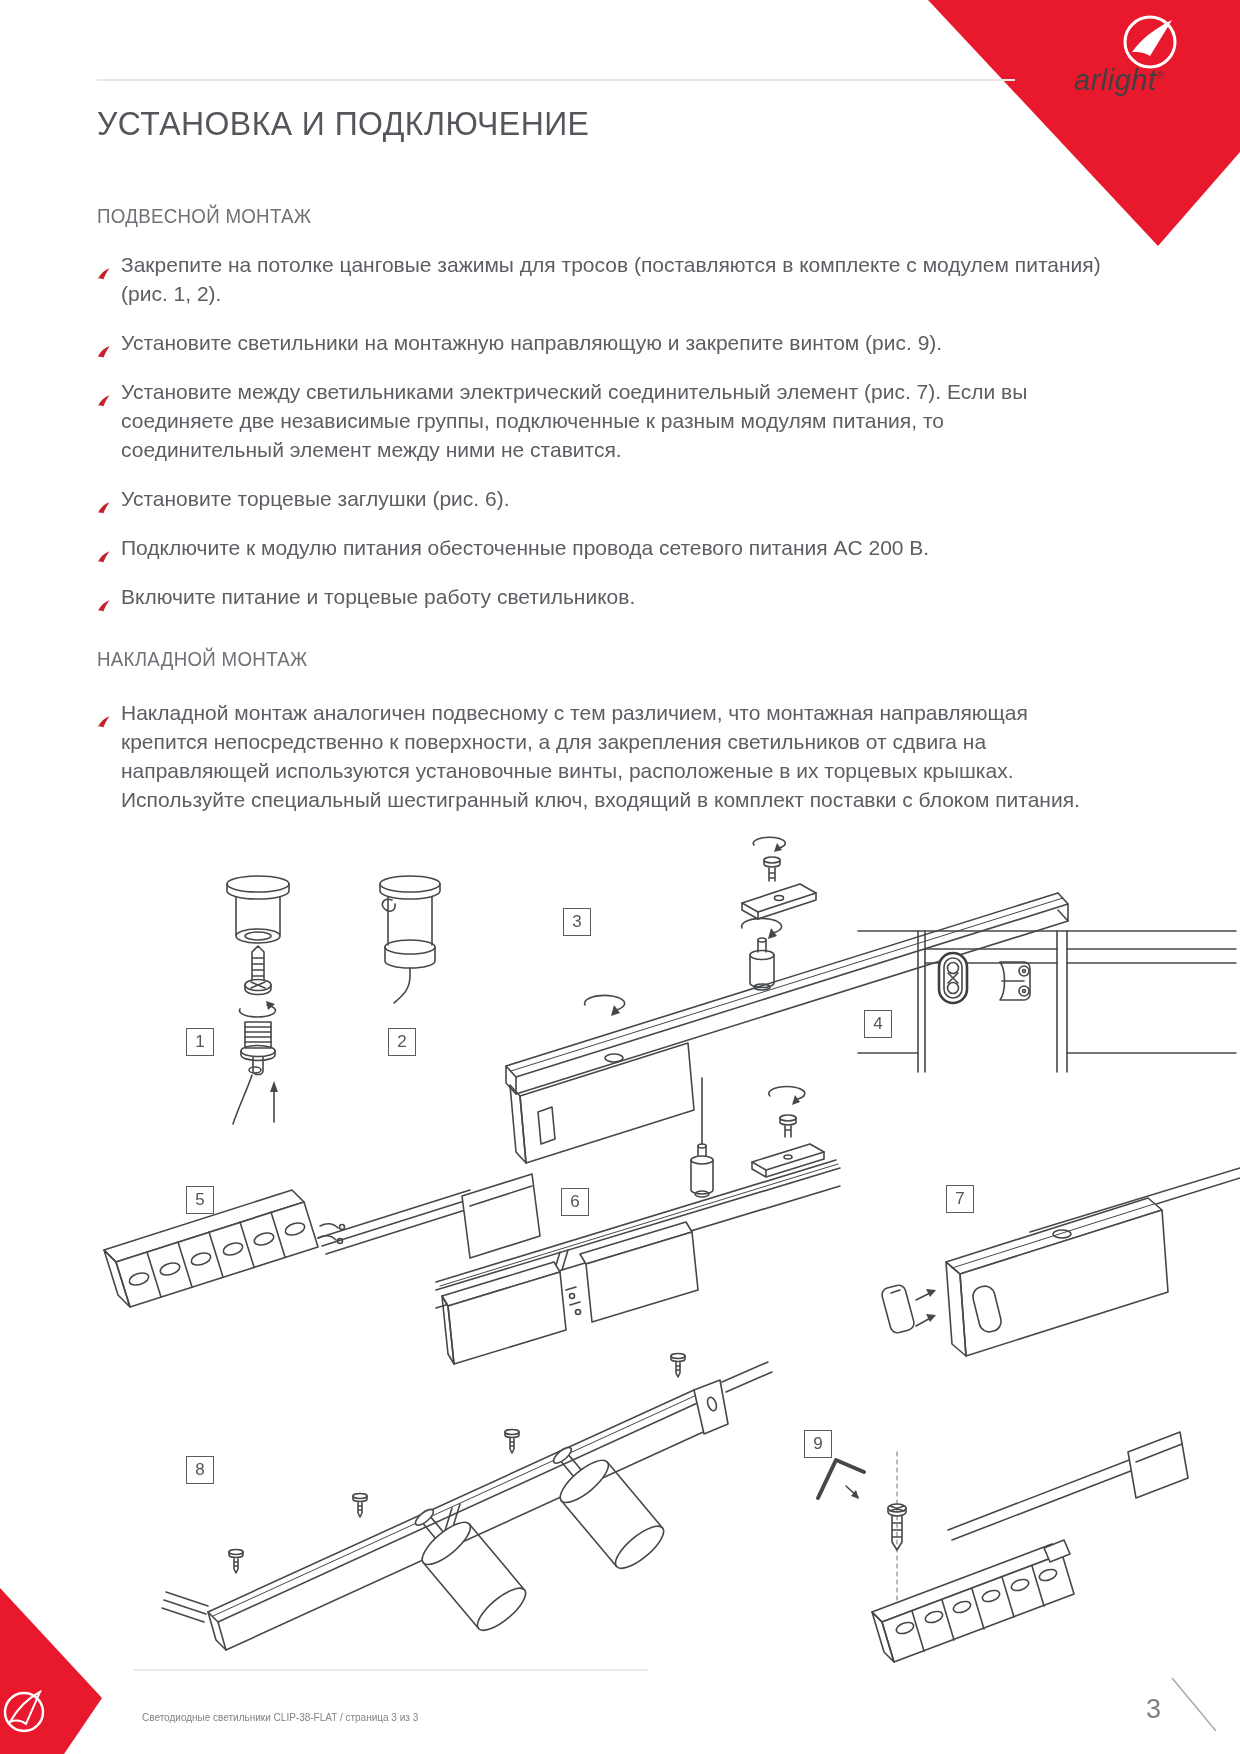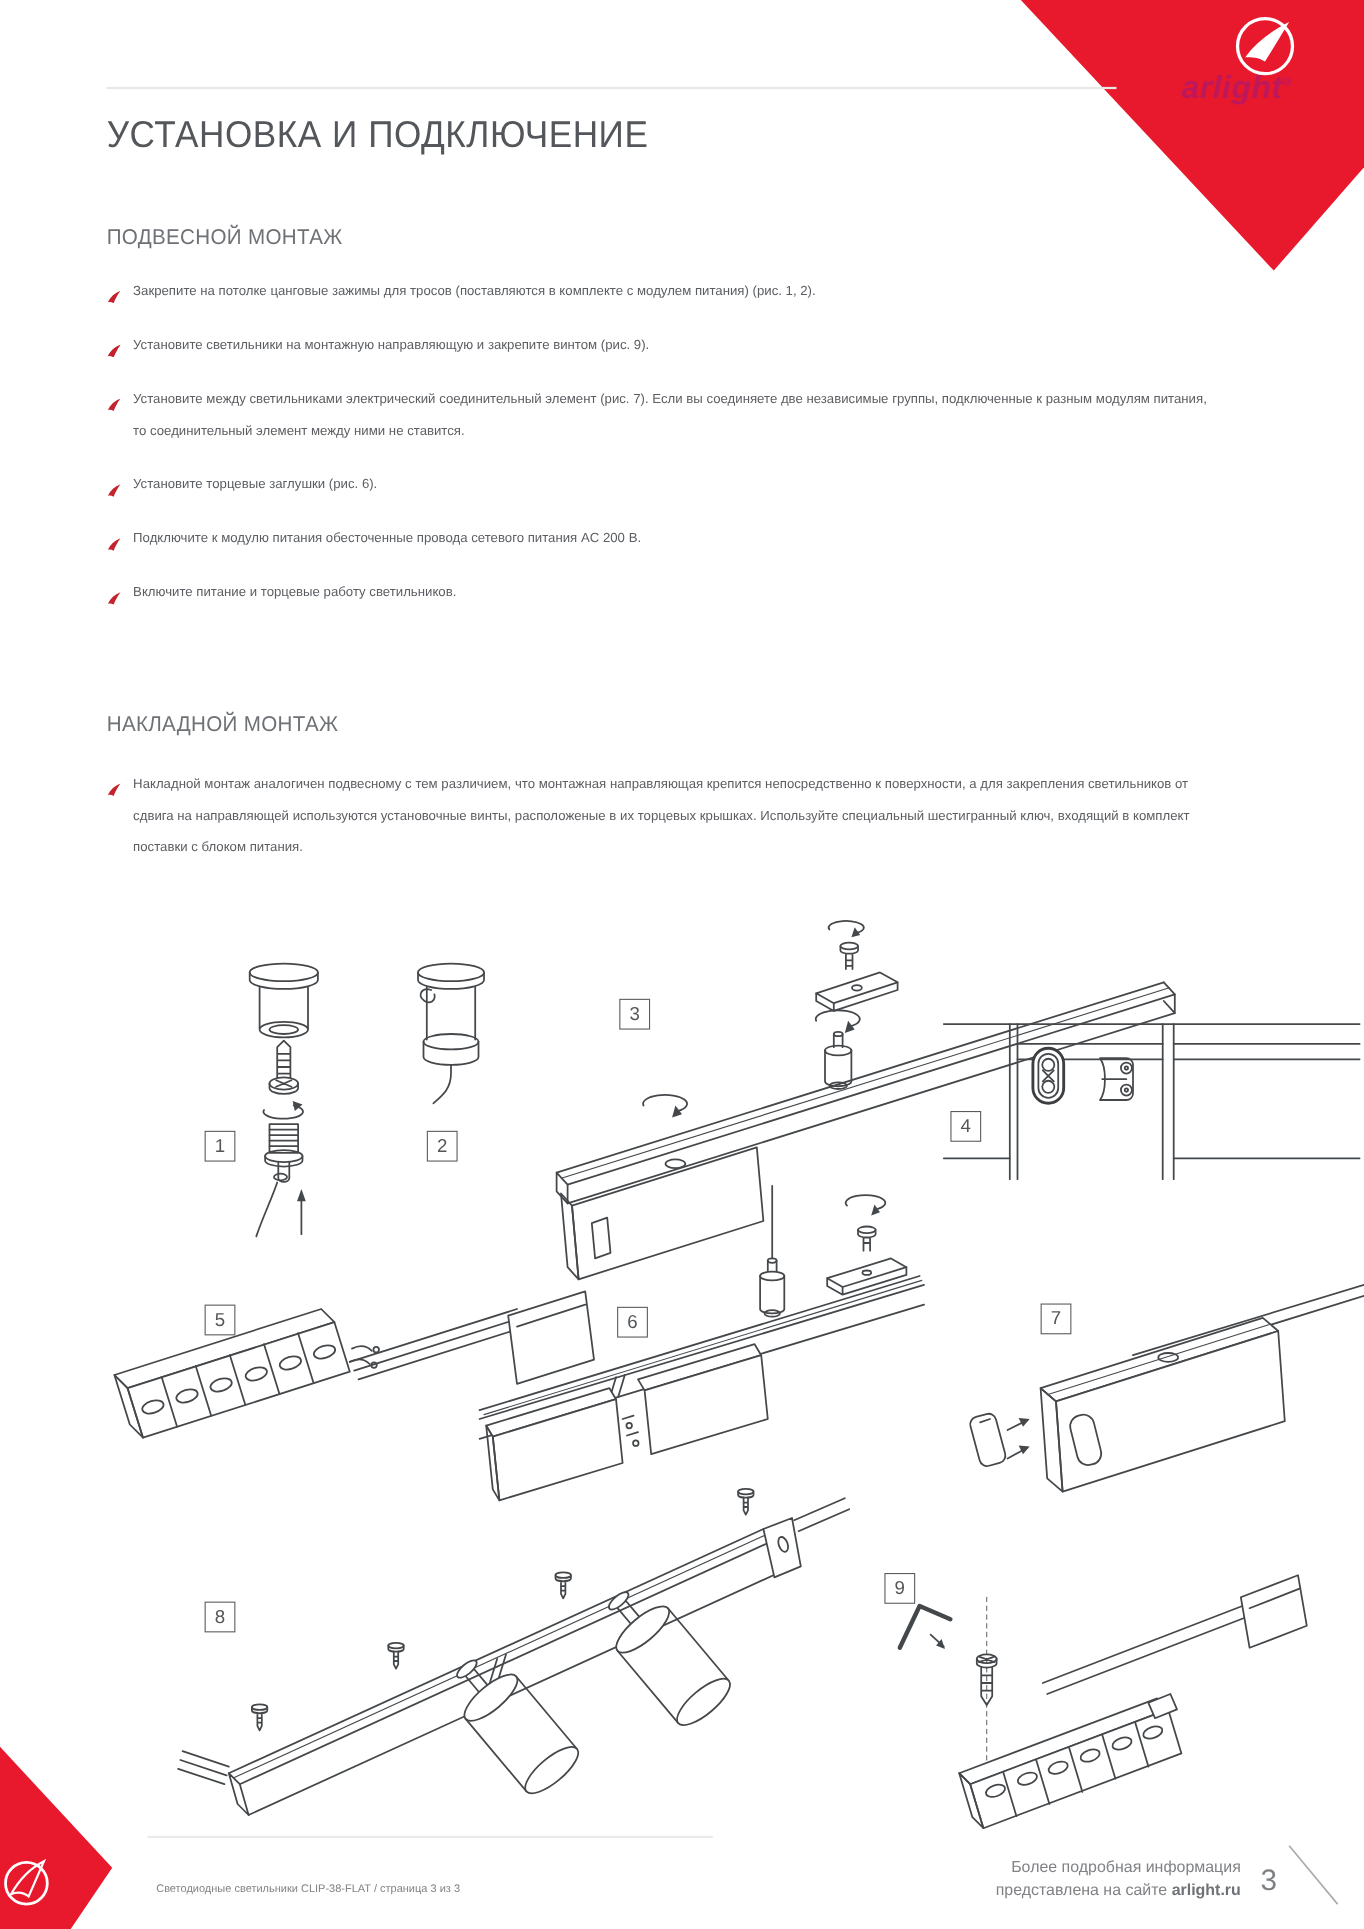--- a/index.html
+++ b/index.html
@@ -10,29 +10,29 @@
   .top-rule{position:absolute;left:97px;top:79px;width:918px;height:2px;background:#e7e7e6;}
   .page-title{position:absolute;left:97px;top:104px;margin:0;font-size:34px;font-weight:400;
         color:#53565a;letter-spacing:.5px;transform:scaleX(.94);transform-origin:left;white-space:nowrap;}
   .sec-head{position:absolute;left:97px;margin:0;font-size:19.5px;font-weight:400;color:#6e7175;
         letter-spacing:.3px;transform:scaleX(.96);transform-origin:left;white-space:nowrap;}
   #head-pendant{top:205px;}
   #head-surface{top:648px;}
   ul.blist{position:absolute;left:97px;width:1005px;margin:0;padding:0;list-style:none;}
   #list-pendant{top:250px;}
   #list-surface{top:698px;}
-  ul.blist li{position:relative;padding-left:24px;margin:0 0 20px 0;font-size:12px;
+  ul.blist li{position:relative;padding-left:24px;margin:0 0 20px 0;font-size:21px;
         line-height:29px;color:#5b5e62;}
   .blt{position:absolute;left:0;top:8px;}
   .fig-label{position:absolute;width:26px;height:26px;border:1.5px solid #595c5f;background:#fff;
         color:#54575a;font-size:17px;display:flex;align-items:center;justify-content:center;z-index:3;}
   #fl1{left:186px;top:1028px;} #fl2{left:388px;top:1028px;} #fl3{left:563px;top:908px;}
   #fl4{left:864px;top:1010px;} #fl5{left:186px;top:1186px;} #fl6{left:561px;top:1188px;}
   #fl7{left:946px;top:1185px;} #fl8{left:186px;top:1456px;} #fl9{left:804px;top:1430px;}
-  .brand-text{position:absolute;left:1074px;top:64px;color:#be185d;font-size:29px;font-weight:bold;
+  .brand-text{position:absolute;left:1074px;top:64px;color:#404040;font-size:29px;font-weight:normal;
         font-style:italic;letter-spacing:.5px;z-index:3;white-space:nowrap;}
   .brand-text sup{font-size:11px;font-style:normal;}
   .footer-rule{position:absolute;left:134px;top:1669px;width:514px;height:2px;background:#eaeae9;}
   .footer-left{position:absolute;left:142px;top:1712px;font-size:10px;color:#808285;z-index:3;}
   .footer-right{position:absolute;right:112px;top:1688px;font-size:14.5px;color:#808285;
         text-align:right;line-height:21px;z-index:3;}
   .footer-right b{color:#6f7276;}
   .page-num{position:absolute;left:1146px;top:1694px;font-size:27px;color:#7e8184;z-index:3;}
   
   .ln{fill:none;stroke:#45484b;stroke-width:1.6;stroke-linejoin:round;stroke-linecap:round;}
@@ -315,19 +315,15 @@
     <div class="fig-label" id="fl3">3</div>
     <div class="fig-label" id="fl4">4</div>
     <div class="fig-label" id="fl5">5</div>
     <div class="fig-label" id="fl6">6</div>
     <div class="fig-label" id="fl7">7</div>
     <div class="fig-label" id="fl8">8</div>
     <div class="fig-label" id="fl9">9</div>
 
     <div class="footer-rule"></div>
     <div class="footer-left">Светодиодные светильники CLIP-38-FLAT / страница 3 из 3</div>
-    <div class="footer-right">
-      <div>Более подробная информация</div>
-      <div><span>представлена на сайте </span><b>arlight.ru</b></div>
-    </div>
     <div class="page-num">3</div>
   </div>
 </div>
 
 </body></html>

